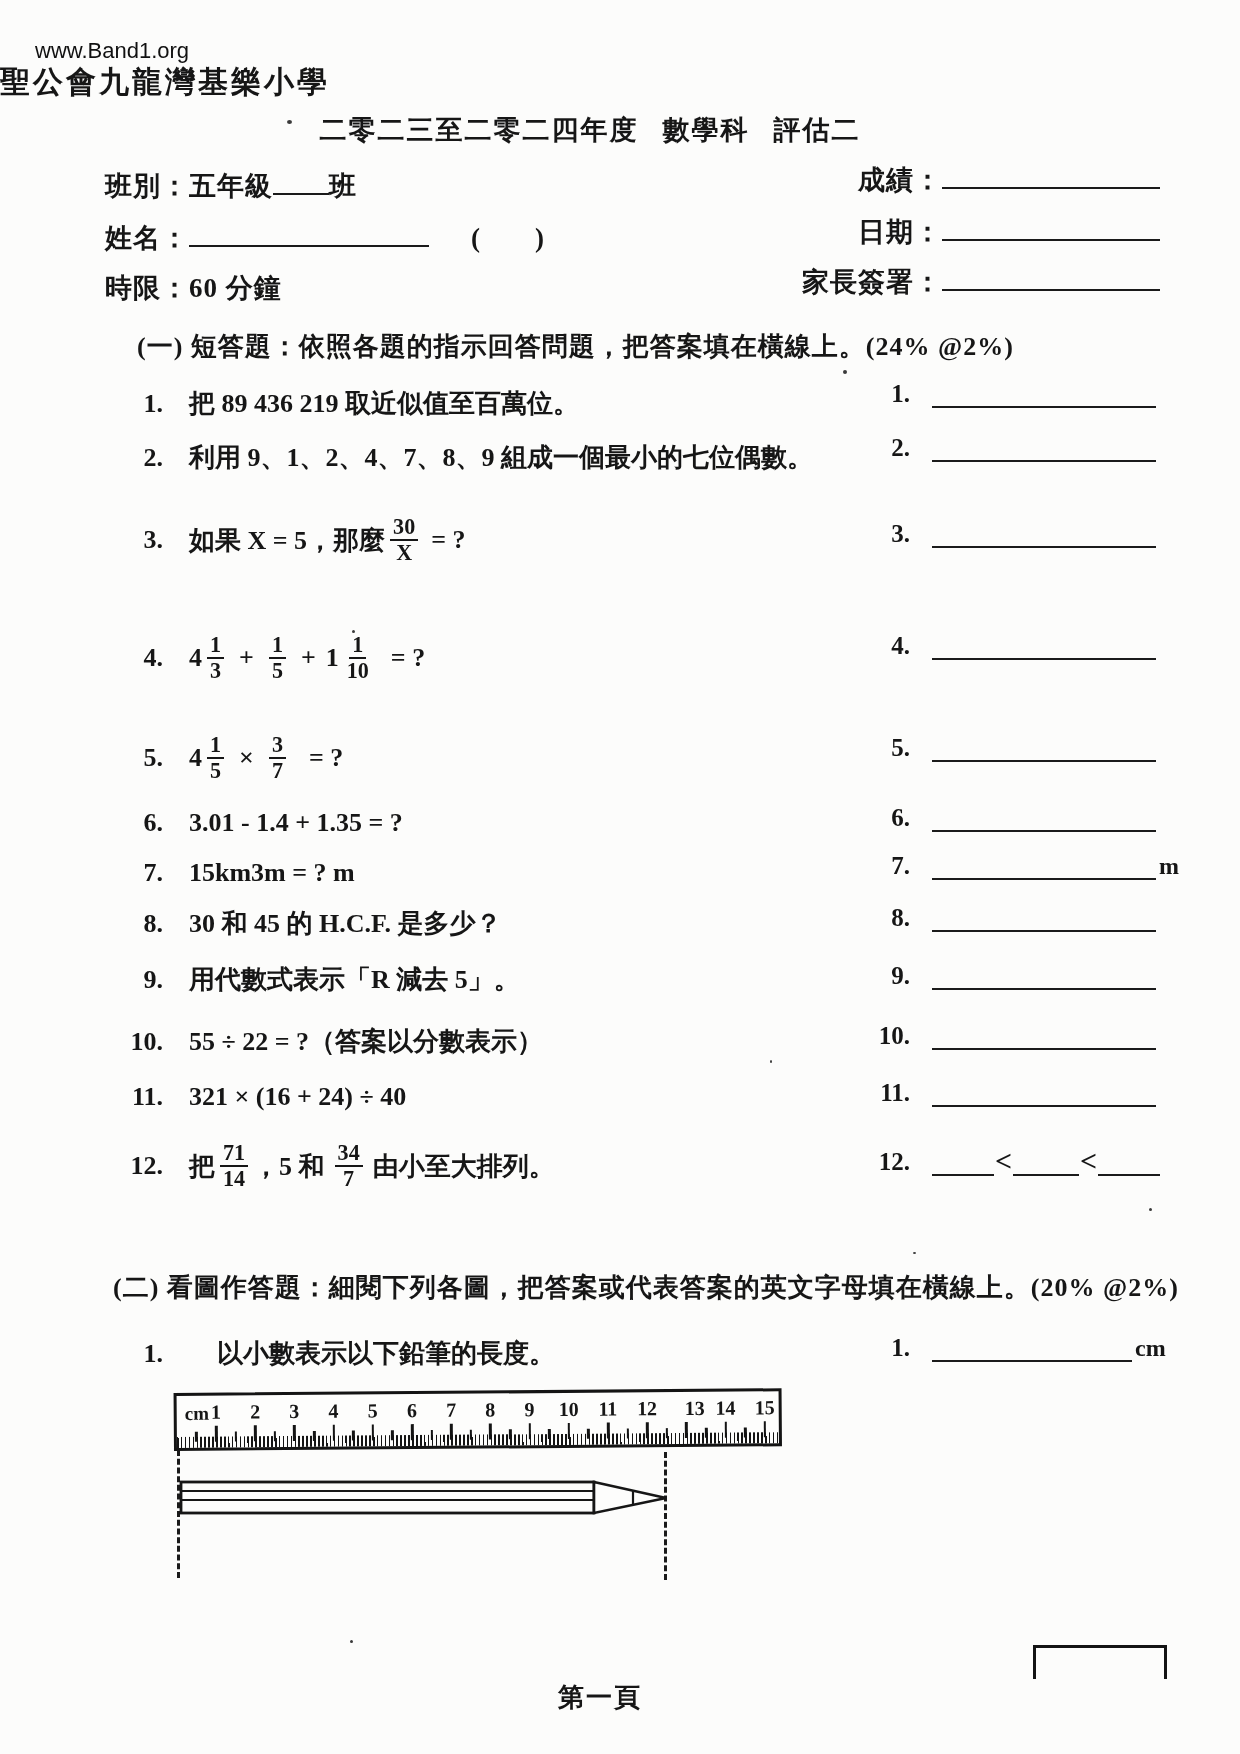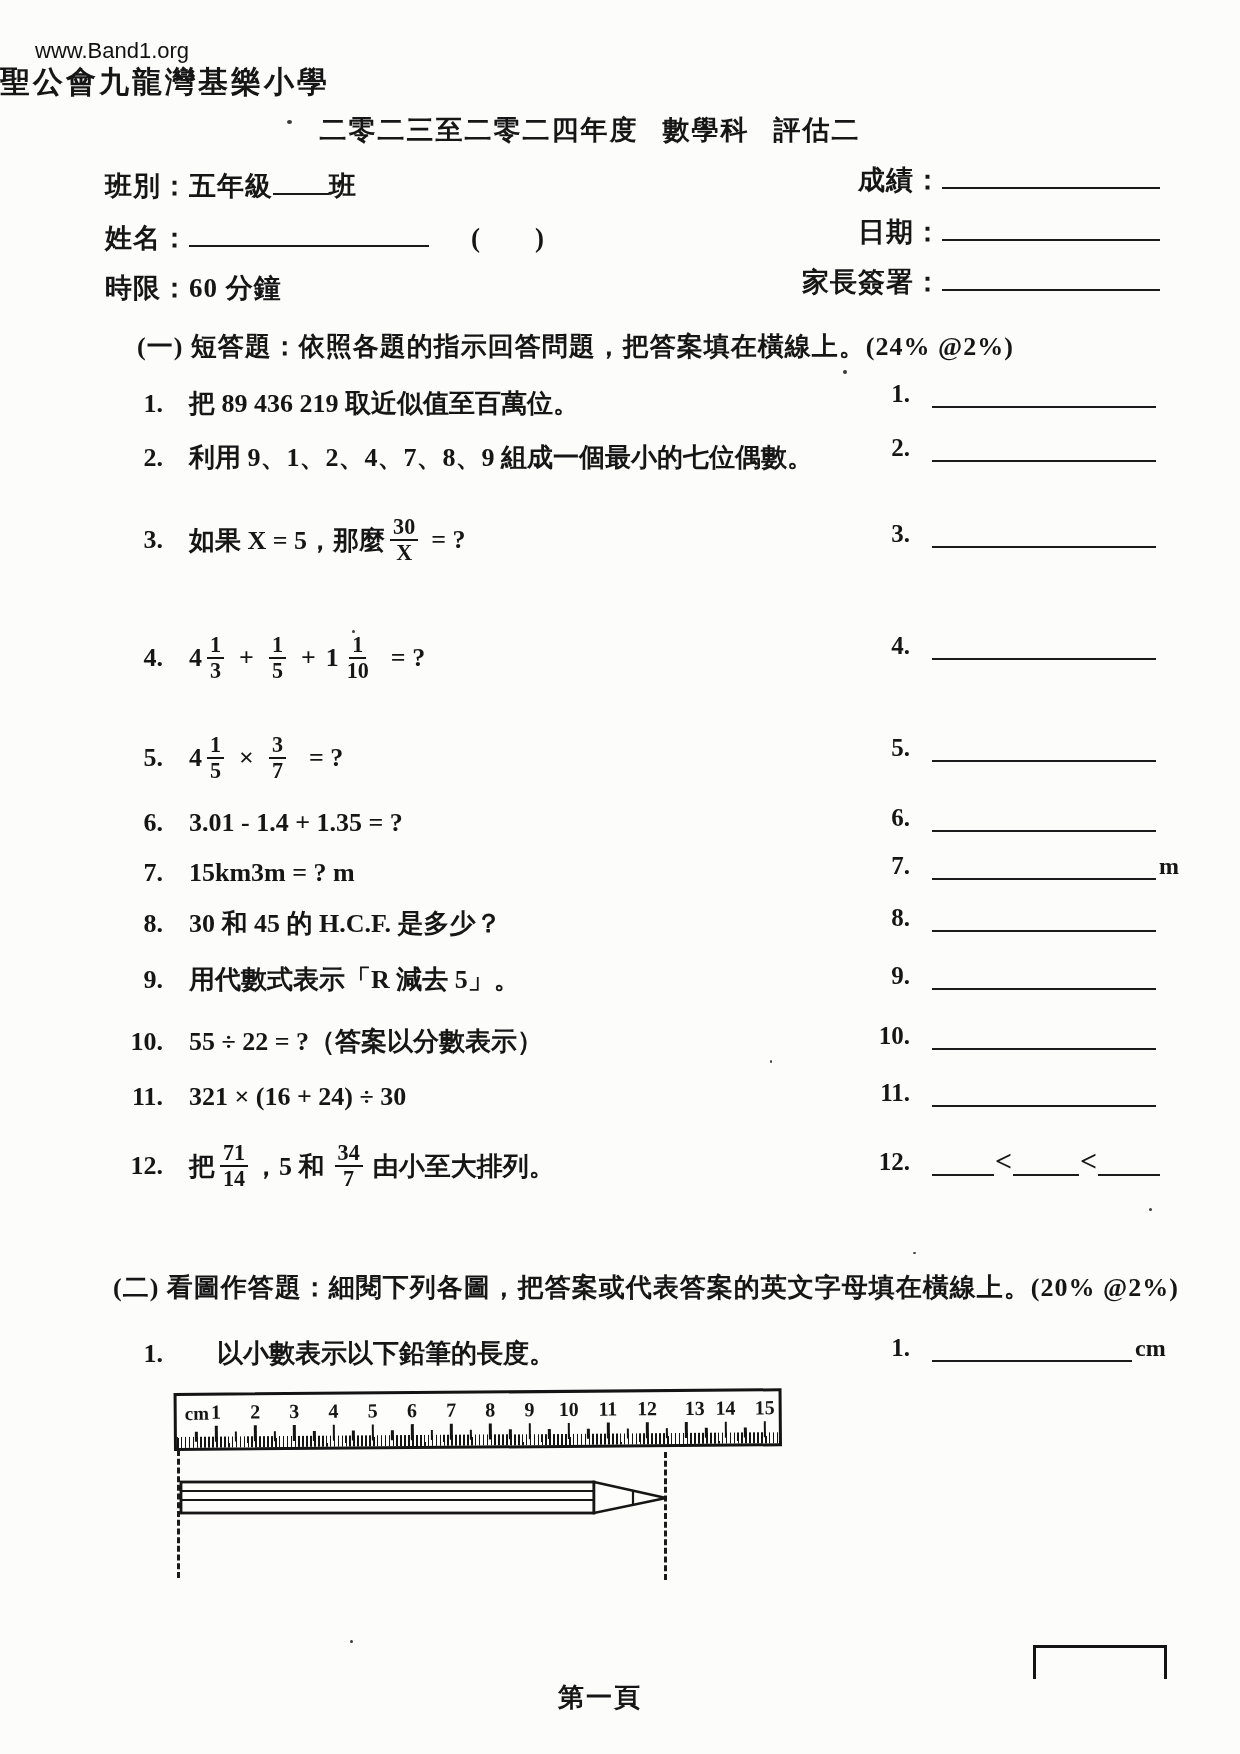--- a/index.html
+++ b/index.html
@@ -195,21 +195,21 @@
     <span>用代數式表示「R 減去 5」。</span>
   </div>
 
   <div class="abs q" style="top:1024px;">
     <span class="qno">10.</span>
     <span>55 ÷ 22 = ?（答案以分數表示）</span>
   </div>
 
   <div class="abs q" style="top:1082px;">
     <span class="qno">11.</span>
-    <span>321 × (16 + 24) ÷ 30</span>
+    <span>321 × (16 + 24) ÷ 40</span>
   </div>
 
   <div class="abs q tall" style="top:1130px;height:72px;">
     <span class="qno">12.</span>
     <span>把</span>
     <span class="frac">
         <span class="fnum">71</span>
         <span class="fden">14</span>
       </span>
     <span>，5 和</span>

